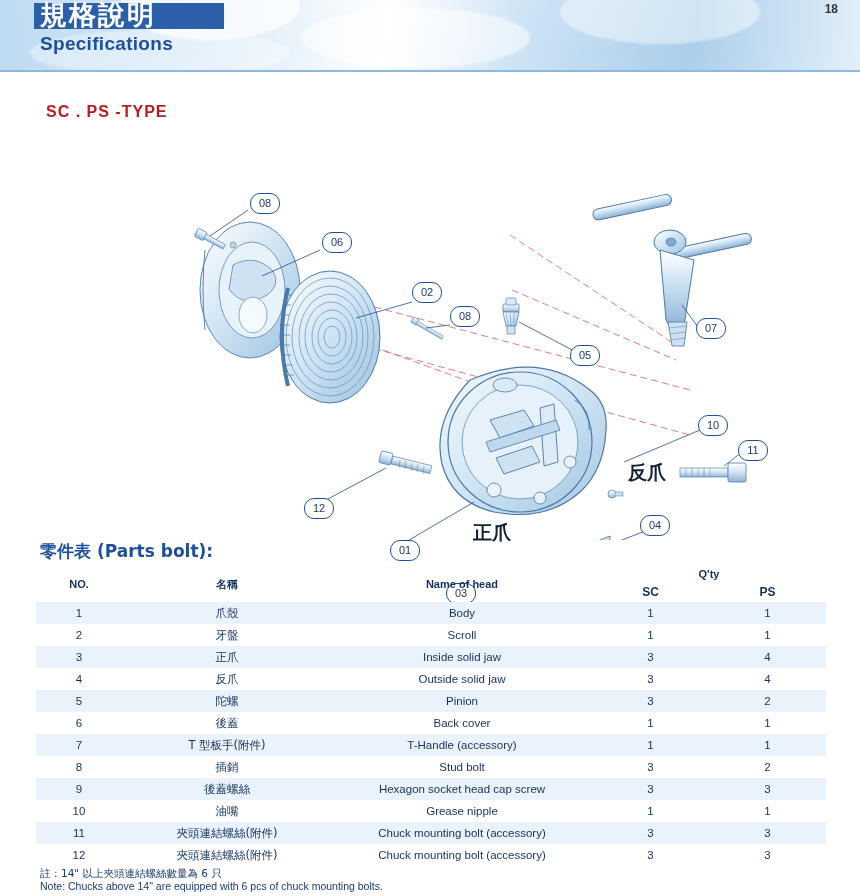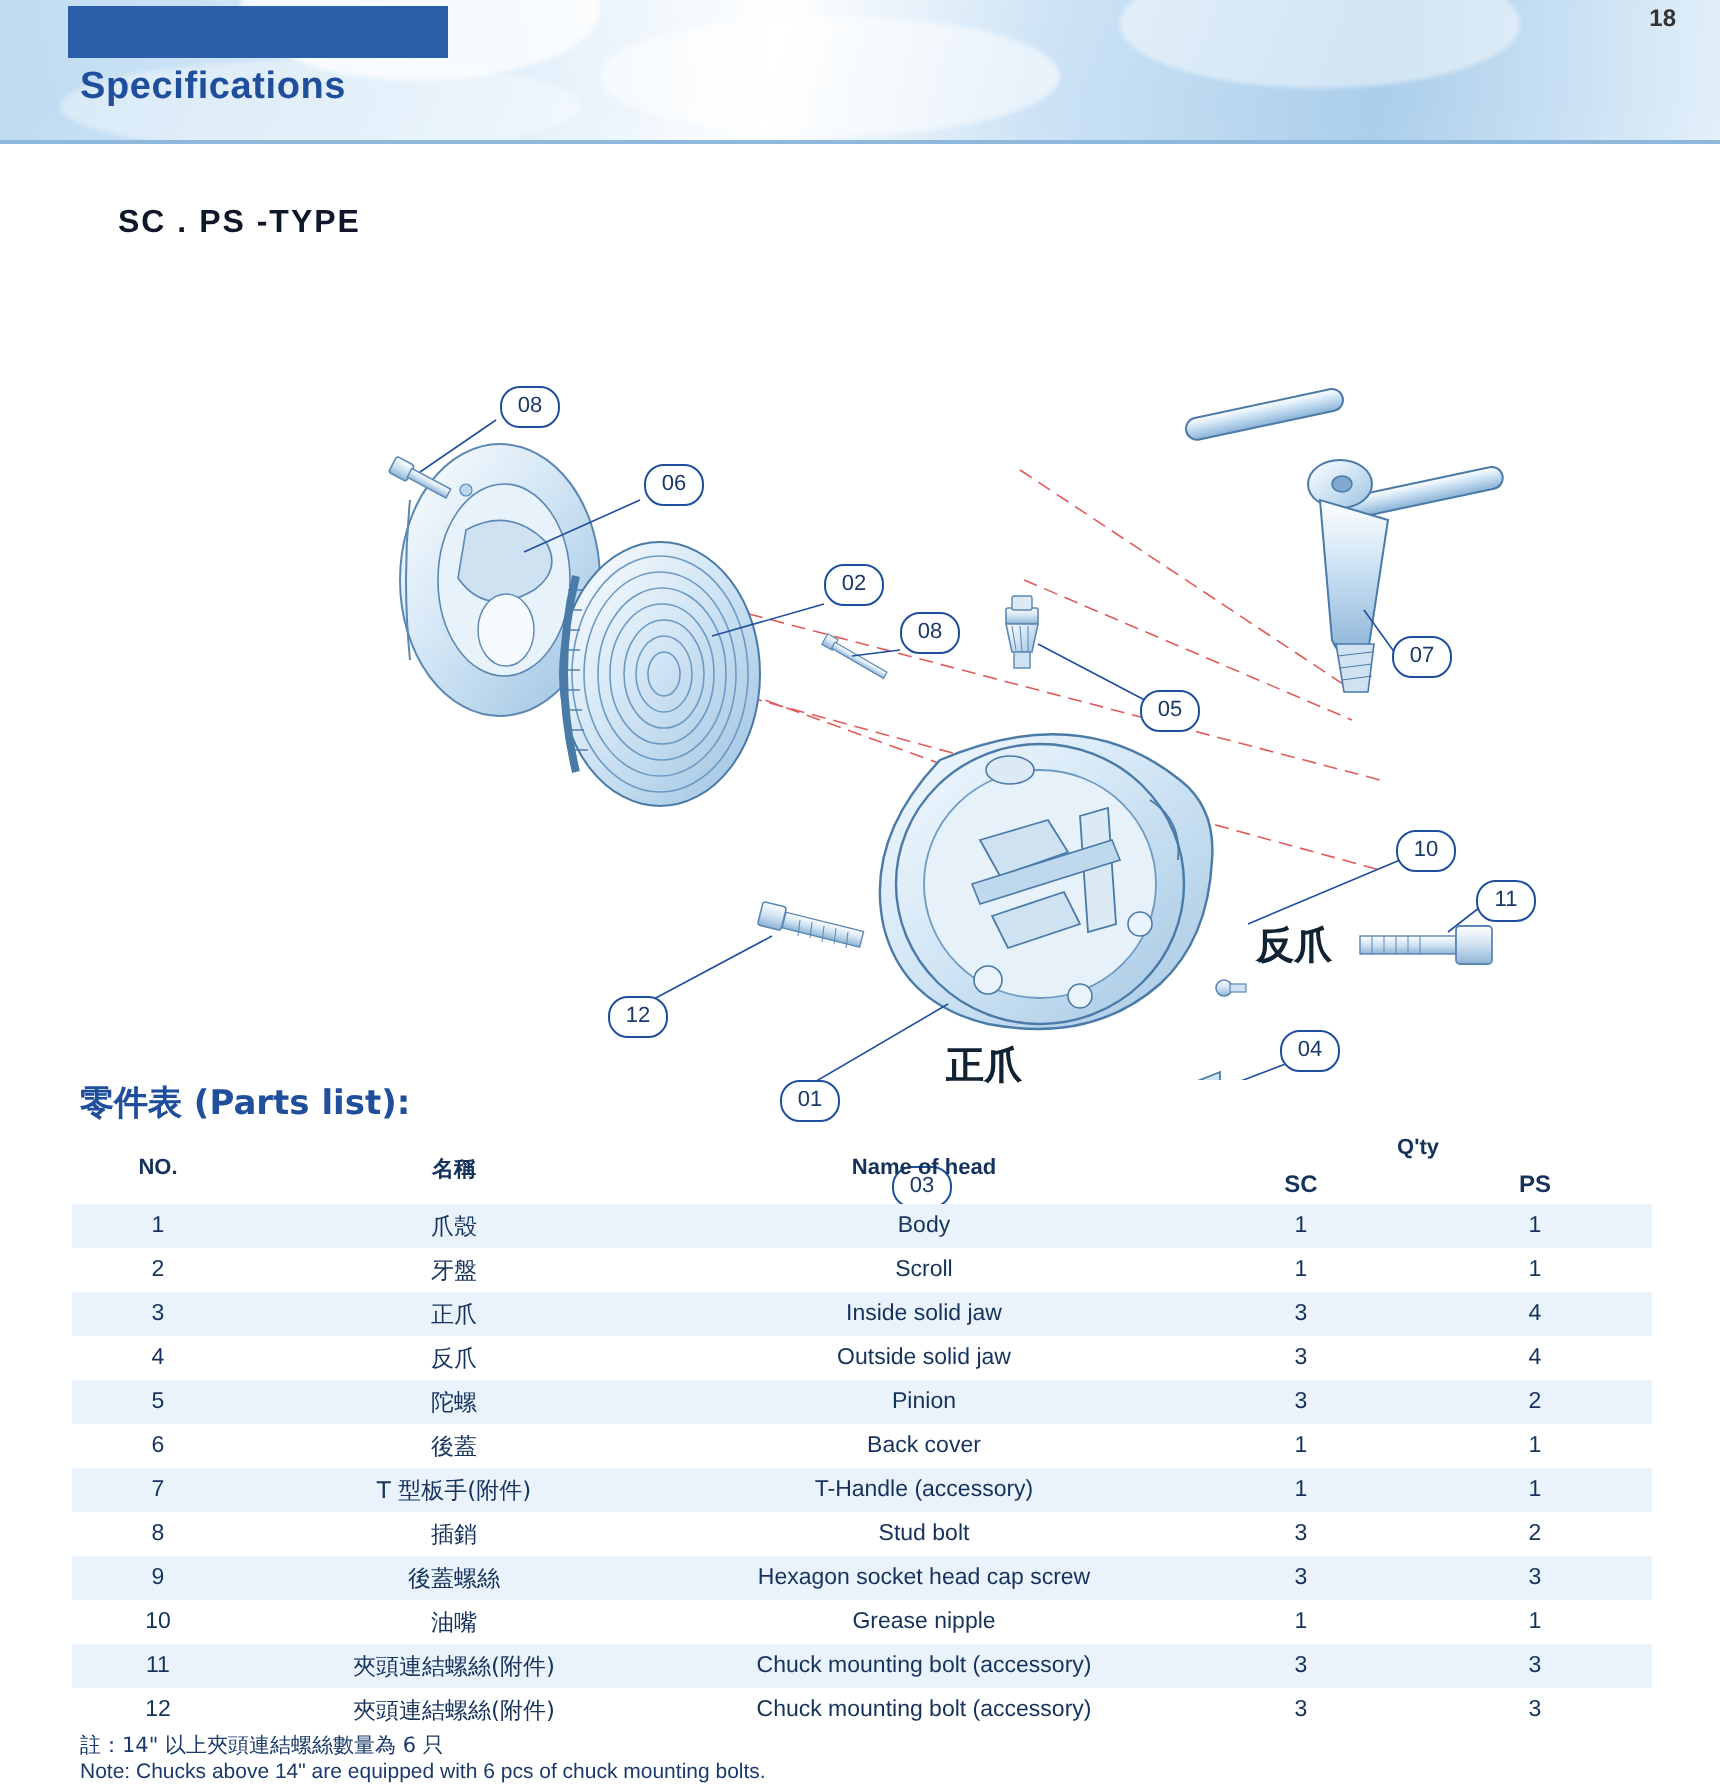--- a/index.html
+++ b/index.html
@@ -44,21 +44,21 @@
   .page-no{
     position:absolute;right:22px;top:2px;
     font-size:12px;font-weight:bold;color:#333;
   }
   .hdr-rule{
     position:absolute;left:0;top:70px;width:860px;height:2px;background:#8fb8dd;
   }
   
   .type-title{
     position:absolute;left:46px;top:103px;
-    font-size:16px;font-weight:bold;color:#0f172a;letter-spacing:1px;margin-left:13px;
+    font-size:16px;font-weight:bold;color:#b91c1c;letter-spacing:1px;
   }
   
   .diagram{
     position:absolute;left:0;top:90px;width:860px;height:450px;
   }
   .callout{
     position:absolute;width:28px;height:19px;border:1px solid #1f4f9c;border-radius:10px;
     background:#ffffff;color:#1b3a6b;font-size:11px;line-height:19px;text-align:center;
   }
   .lbl-cn{
@@ -108,20 +108,21 @@
 </head>
 <body>
 
 <div class="header">
   <div class="header-band"></div>
   <div class="cloud" style="left:120px;top:-30px;width:180px;height:70px;"></div>
   <div class="cloud" style="left:300px;top:8px;width:230px;height:60px;opacity:.7;"></div>
   <div class="cloud" style="left:560px;top:-20px;width:200px;height:64px;opacity:.6;"></div>
   <div class="cloud" style="left:30px;top:30px;width:260px;height:46px;opacity:.5;"></div>
   <div class="hdr-bar"></div>
+  <div class="hdr-cn">規格說明</div>
   <div class="hdr-en">Specifications</div>
   <div class="page-no">18</div>
 </div>
 <div class="hdr-rule"></div>
 
 <div class="type-title">SC . PS -TYPE</div>
 
 <div class="diagram">
   <svg width="860" height="450" viewBox="0 0 860 450">
     <defs>
@@ -316,21 +317,21 @@
   <div class="callout" style="left:738px;top:350px;">11</div>
   <div class="callout" style="left:304px;top:408px;">12</div>
   <div class="callout" style="left:390px;top:450px;">01</div>
   <div class="callout" style="left:446px;top:493px;">03</div>
   <div class="callout" style="left:640px;top:425px;">04</div>
 
   <div class="lbl-cn" style="left:473px;top:430px;">正爪</div>
   <div class="lbl-cn" style="left:628px;top:370px;">反爪</div>
 </div>
 
-<div class="parts-title">零件表 (Parts list):</div>
+<div class="parts-title">零件表 (Parts bolt):</div>
 
 <table class="parts">
   <colgroup>
     <col class="col-no">
       <col class="col-cn">
       <col class="col-en">
       <col class="col-q">
       <col class="col-q">
   </colgroup>
   <thead>

